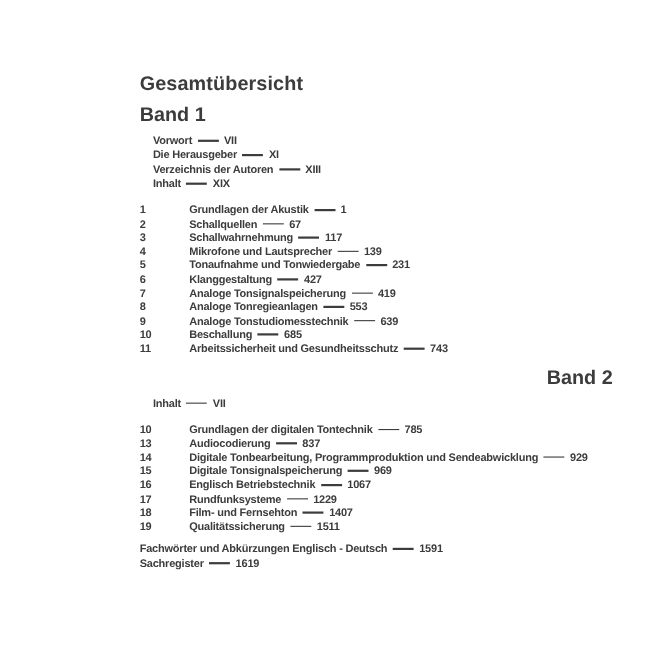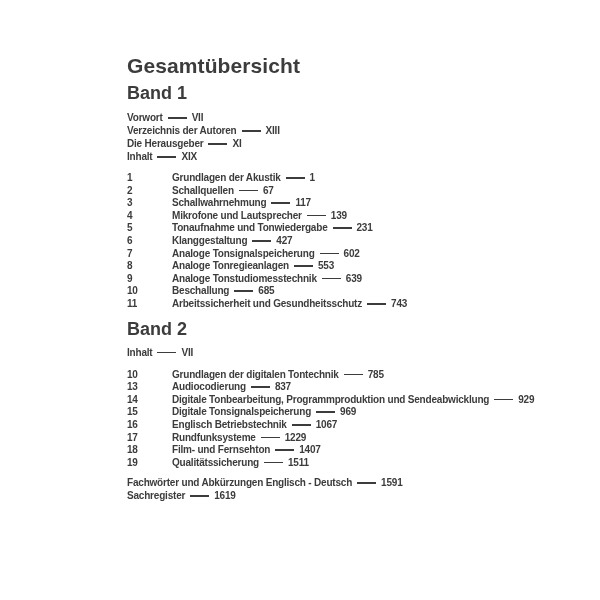--- a/index.html
+++ b/index.html
@@ -14,37 +14,38 @@
     color:var(--text-color);
     overflow:hidden;
     position:relative;
   }
   .page{
     position:absolute;
     left:127px;top:57px;
     width:430px;
   }
   h1.title{
-    font-size:21px;
+    font-size:18px;
     line-height:17px;
     font-weight:700;
-    margin:0 0 13px 0;
+    margin:11px 0 13px 0;
     letter-spacing:0.1px;
   }
   h2.band-heading{
     font-size:18px;
     line-height:12px;
     font-weight:700;
     margin:0 0 12px 0;
   }
   .band2-heading{
     margin-top:12px !important;
     margin-bottom:11px !important;
-  }
-  .fm-list{margin:0;}
+    text-align:right;
+  }
+  .fm-list{margin:12px;}
   .fm-row,.bm-row{
     font-size:10px;
     font-weight:700;
     line-height:13px;
     letter-spacing:-0.2px;
     white-space:nowrap;
   }
   .ch-list{margin-top:9px;}
   .ch-list.band2{margin-top:10px;}
   .ch-row{
@@ -79,25 +80,25 @@
   <section>
     <h2 class="band-heading">Band 1</h2>
 
     <div class="fm-list">
 
         <div class="fm-row">
           <span>Vorwort</span><span class="dash"></span><span>VII</span>
         </div>
 
         <div class="fm-row">
+          <span>Die Herausgeber</span><span class="dash"></span><span>XI</span>
+        </div>
+
+        <div class="fm-row">
           <span>Verzeichnis der Autoren</span><span class="dash"></span><span>XIII</span>
-        </div>
-
-        <div class="fm-row">
-          <span>Die Herausgeber</span><span class="dash"></span><span>XI</span>
         </div>
 
         <div class="fm-row">
           <span>Inhalt</span><span class="dash"></span><span>XIX</span>
         </div>
       </div>
 
     <div class="ch-list">
 
         <div class="ch-row">
@@ -125,21 +126,21 @@
           <span class="ch-body"><span>Tonaufnahme und Tonwiedergabe</span><span class="dash"></span><span>231</span></span>
         </div>
 
         <div class="ch-row">
           <span class="ch-num">6</span>
           <span class="ch-body"><span>Klanggestaltung</span><span class="dash"></span><span>427</span></span>
         </div>
 
         <div class="ch-row">
           <span class="ch-num">7</span>
-          <span class="ch-body"><span>Analoge Tonsignalspeicherung</span><span class="dash"></span><span>602</span></span>
+          <span class="ch-body"><span>Analoge Tonsignalspeicherung</span><span class="dash"></span><span>419</span></span>
         </div>
 
         <div class="ch-row">
           <span class="ch-num">8</span>
           <span class="ch-body"><span>Analoge Tonregieanlagen</span><span class="dash"></span><span>553</span></span>
         </div>
 
         <div class="ch-row">
           <span class="ch-num">9</span>
           <span class="ch-body"><span>Analoge Tonstudiomesstechnik</span><span class="dash"></span><span>639</span></span>

